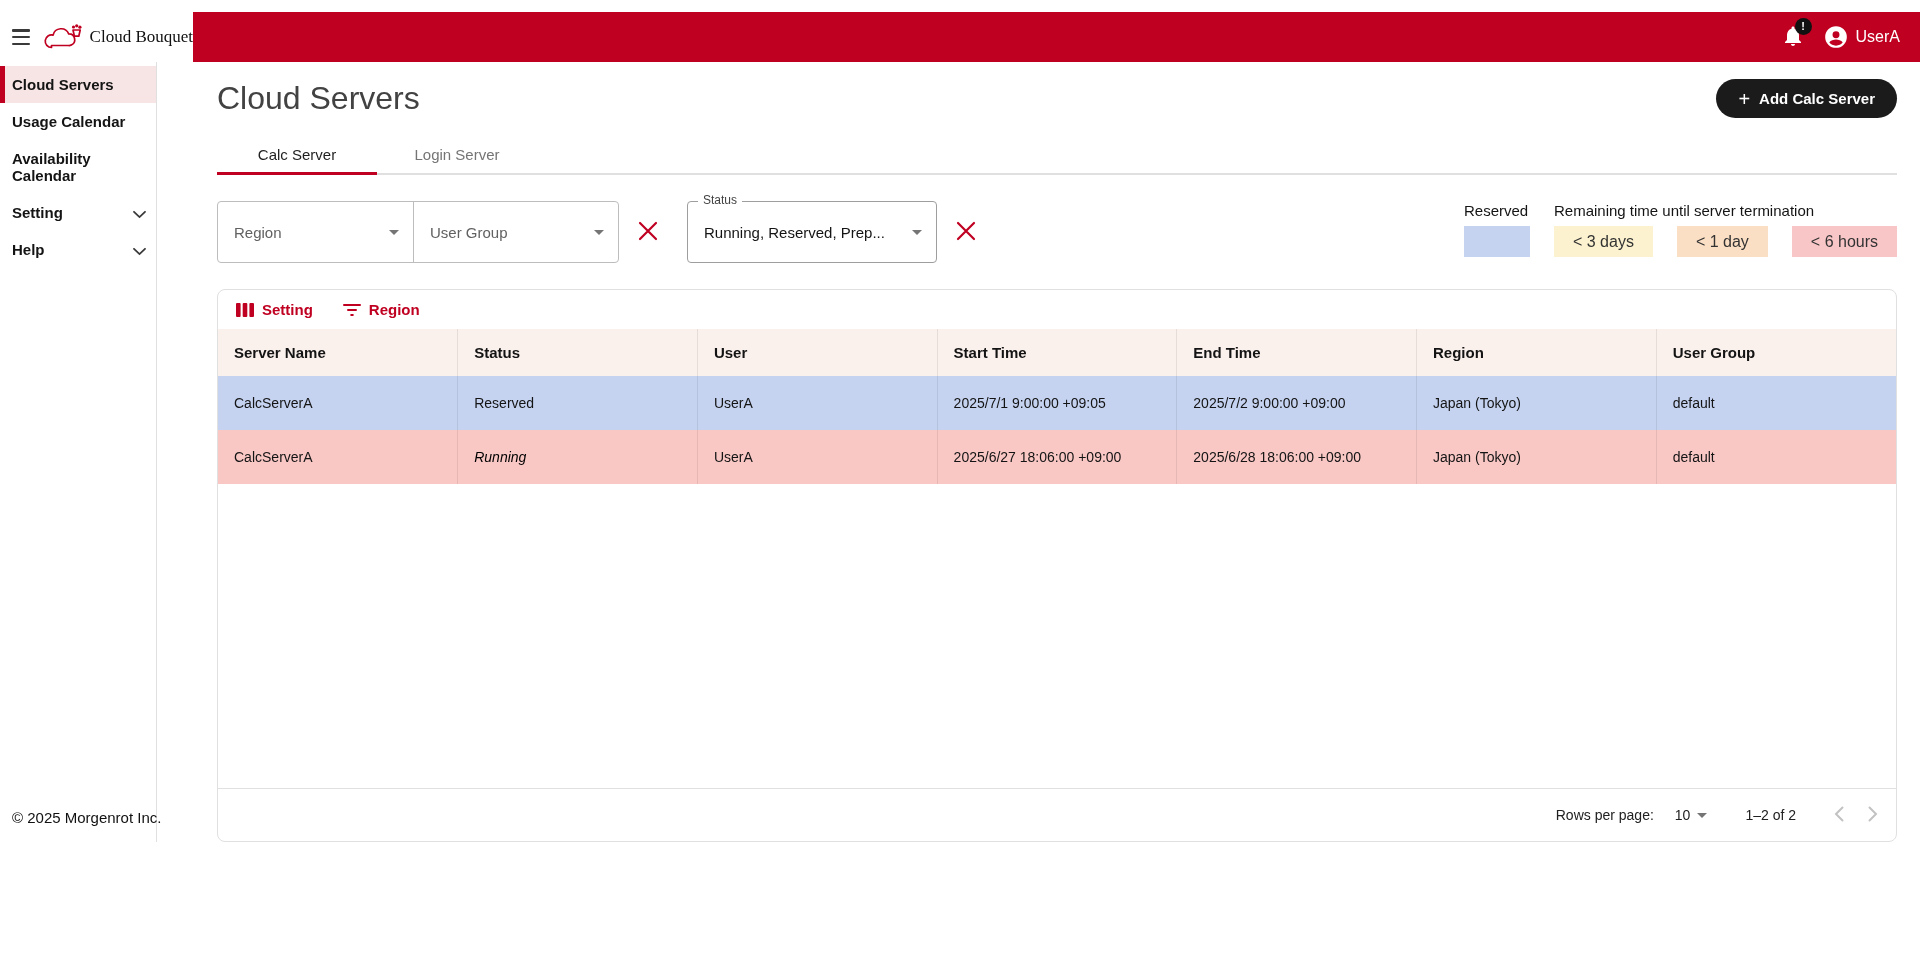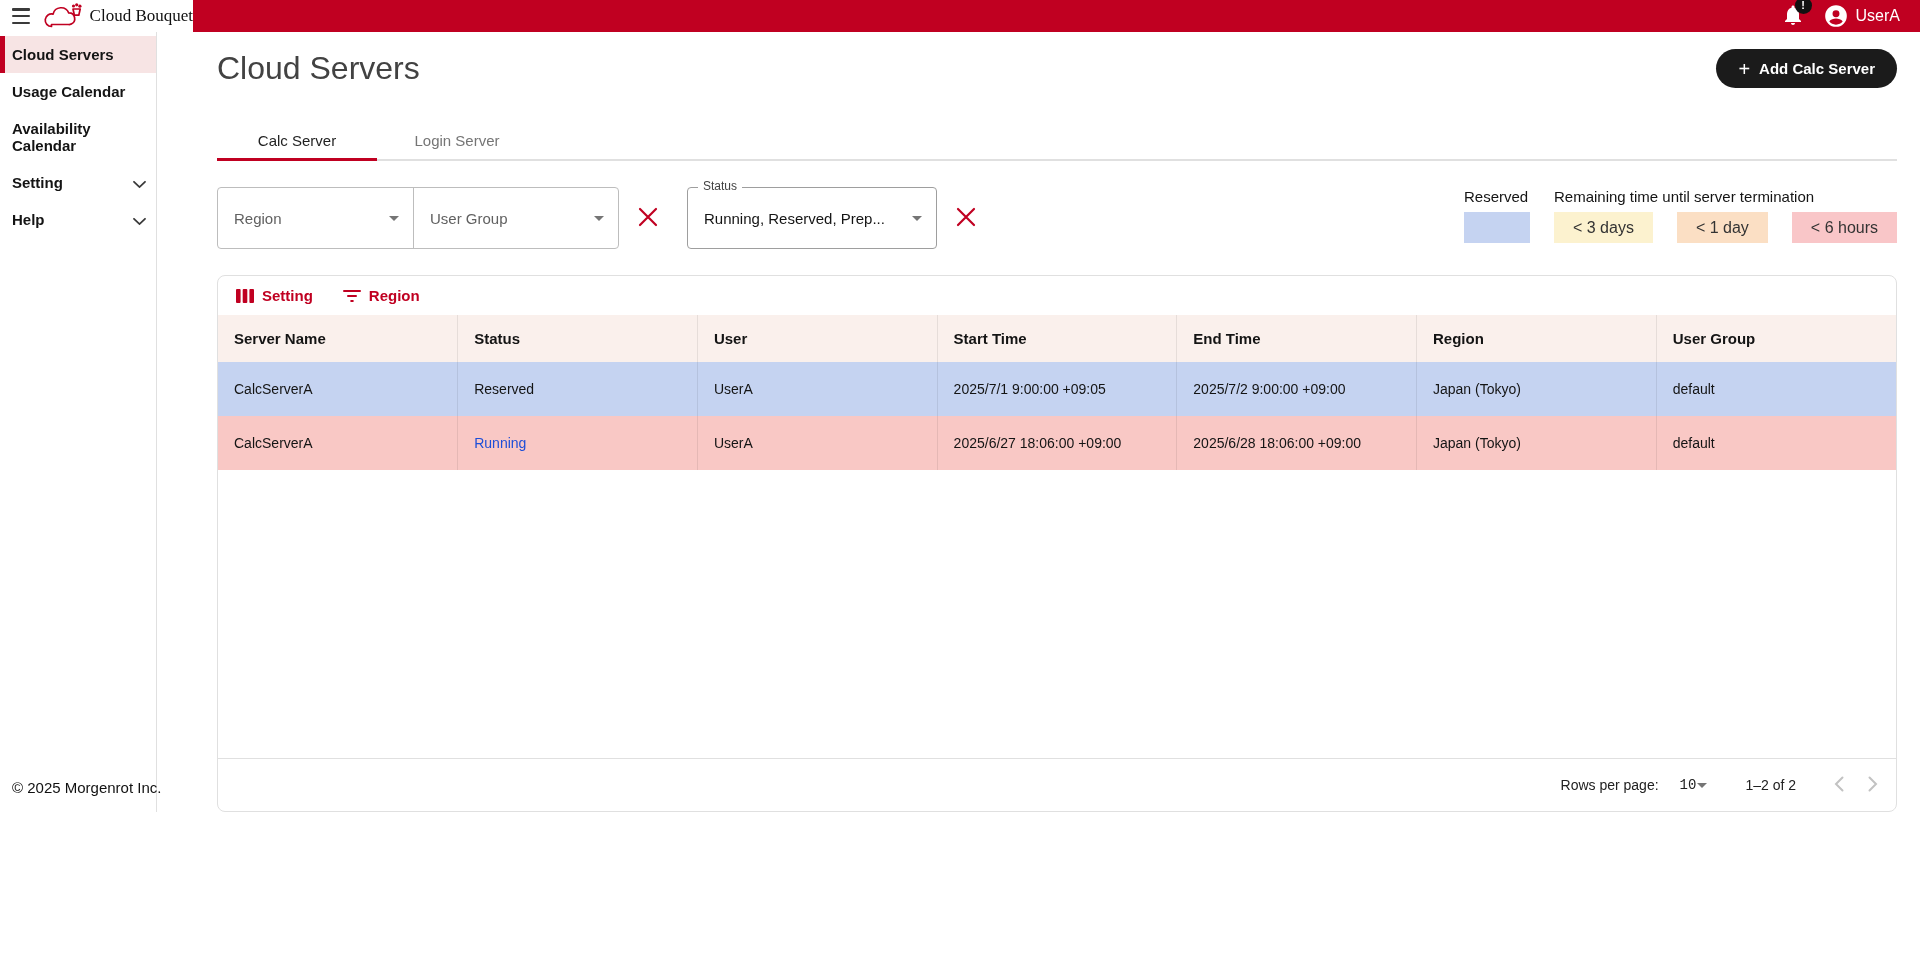--- a/index.html
+++ b/index.html
@@ -6,21 +6,21 @@
     --red:#c00021;
     --border:#e0e0e0;
   }
   *{box-sizing:border-box;}
   html,body{margin:0;padding:0;}
   body{
     width:1920px;height:970px;overflow:hidden;background:#fff;
     font-family:"Liberation Sans",sans-serif;color:#1a1a1a;
   }
   
-  .topbar{height:32px;display:flex;}
+  .topbar{height:50px;display:flex;margin-top:12px;}
   .topbar-white{width:193px;background:#fff;display:flex;align-items:center;gap:12px;padding-left:12px;}
   .hamburger{background:none;border:none;width:24px;height:20px;display:flex;flex-direction:column;justify-content:space-between;padding:2px 0;cursor:pointer;}
   .hamburger span{display:block;height:2.5px;background:#3a3a3a;border-radius:1px;}
   .logo{display:flex;align-items:center;gap:6px;}
   .logo-text{font-family:"Liberation Serif",serif;font-size:17px;color:#111;white-space:nowrap;}
   .topbar-red{flex:1;background:var(--red);display:flex;justify-content:flex-end;align-items:center;gap:18px;padding-right:20px;color:#fff;}
   .bell-wrap{position:relative;background:none;border:none;padding:0;cursor:pointer;}
   .bell-badge{position:absolute;top:-6px;right:-7px;width:17px;height:17px;background:#111;color:#fff;border-radius:50%;font-size:11px;font-weight:bold;display:flex;align-items:center;justify-content:center;}
   .user-chip{display:flex;align-items:center;gap:7px;font-size:16px;color:#fff;cursor:pointer;}
   
@@ -29,21 +29,21 @@
   .nav-item{position:relative;padding:10px 26px 10px 12px;font-weight:bold;font-size:15px;color:#141414;line-height:17px;cursor:pointer;}
   .nav-item.selected{background:#f7e4e4;border-left:5px solid var(--red);padding-left:7px;}
   .nav-chevron{position:absolute;right:10px;top:50%;transform:translateY(-50%);}
   .sidebar-footer{position:absolute;left:12px;bottom:16px;font-size:15px;color:#111;white-space:nowrap;}
   
   .main{flex:1;padding:0 23px 0 60px;display:flex;flex-direction:column;}
   .main-header{display:flex;justify-content:space-between;align-items:center;margin-top:17px;height:44px;}
   .page-title{font-size:32px;font-weight:400;color:#424242;}
   .add-btn{background:#1b1b1b;color:#fff;border:none;border-radius:20px;height:39px;padding:0 22px;font-size:15px;font-weight:bold;display:flex;align-items:center;gap:9px;cursor:pointer;font-family:inherit;}
   .add-plus{font-size:20px;font-weight:400;line-height:1;}
-  .tabs{display:flex;border-bottom:2px solid var(--border);margin-top:36px;}
+  .tabs{display:flex;border-bottom:2px solid var(--border);margin-top:20px;}
   .tab{width:160px;text-align:center;padding:8px 0 9px;font-size:15px;cursor:pointer;}
   .tab.active{color:#1f1f1f;border-bottom:3px solid var(--red);margin-bottom:-2px;}
   .tab.inactive{color:#757575;}
   
   .filter-row{display:flex;align-items:flex-start;margin-top:26px;height:62px;}
   .select-pair{display:flex;border:1px solid #bdbdbd;border-radius:4px;height:62px;}
   .select-seg{display:flex;align-items:center;justify-content:space-between;padding:0 14px 0 16px;cursor:pointer;}
   .select-seg.first{width:196px;border-right:1px solid #bdbdbd;}
   .select-seg.second{width:204px;}
   .select-label{color:#616161;font-size:15px;}
@@ -63,25 +63,25 @@
   
   .table-card{margin-top:26px;border:1px solid var(--border);border-radius:8px;height:658px;display:flex;flex-direction:column;overflow:hidden;}
   .card-toolbar{display:flex;gap:14px;padding:7px 10px;}
   .tool-btn{display:flex;align-items:center;gap:8px;background:none;border:none;color:var(--red);font-weight:bold;font-size:15px;padding:4px 8px;cursor:pointer;font-family:inherit;}
   table{border-collapse:collapse;width:100%;table-layout:fixed;}
   thead th{background:#faf0ec;text-align:left;font-size:15px;font-weight:600;color:#141414;padding:0 16px;height:47px;}
   thead th:not(:last-child),tbody td:not(:last-child){border-right:1px solid rgba(0,0,0,0.08);}
   tbody td{font-size:14px;color:#141414;padding:0 16px;height:54px;}
   tr.row-reserved td{background:#c5d3f1;}
   tr.row-running td{background:#f9c8c5;}
-  .cell-link{color:#1d4ed8;cursor:pointer;}
+  .cell-link{color:#000000;cursor:pointer;font-style:italic;}
   .card-spacer{flex:1;background:#fff;}
   .card-pagination{border-top:1px solid var(--border);height:53px;display:flex;align-items:center;justify-content:flex-end;font-size:14px;color:#212121;padding-right:6px;}
   .rpp-label{margin-right:21px;}
-  .rpp-select{display:flex;align-items:center;gap:1px;cursor:pointer;margin-right:38px;font-family:Liberation Mono, monospace;}
+  .rpp-select{display:flex;align-items:center;gap:7px;cursor:pointer;margin-right:38px;}
   .range-label{margin-right:26px;}
   .page-btn{background:none;border:none;padding:6px 12px;cursor:default;}
 </style>
 </head>
 <body>
 
 <div>
 
   <header class="topbar">
     <div class="topbar-white">

